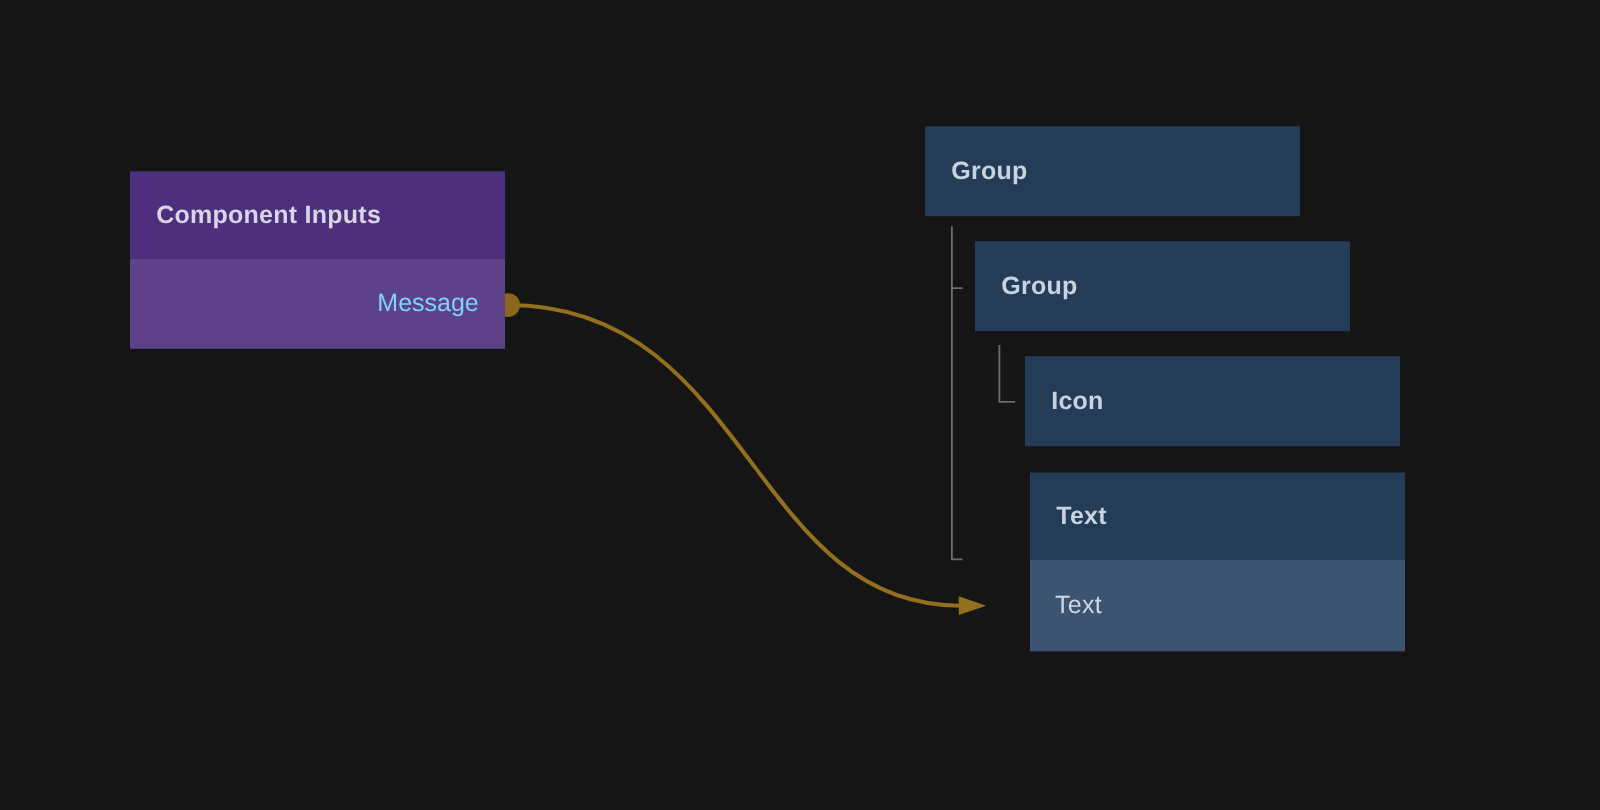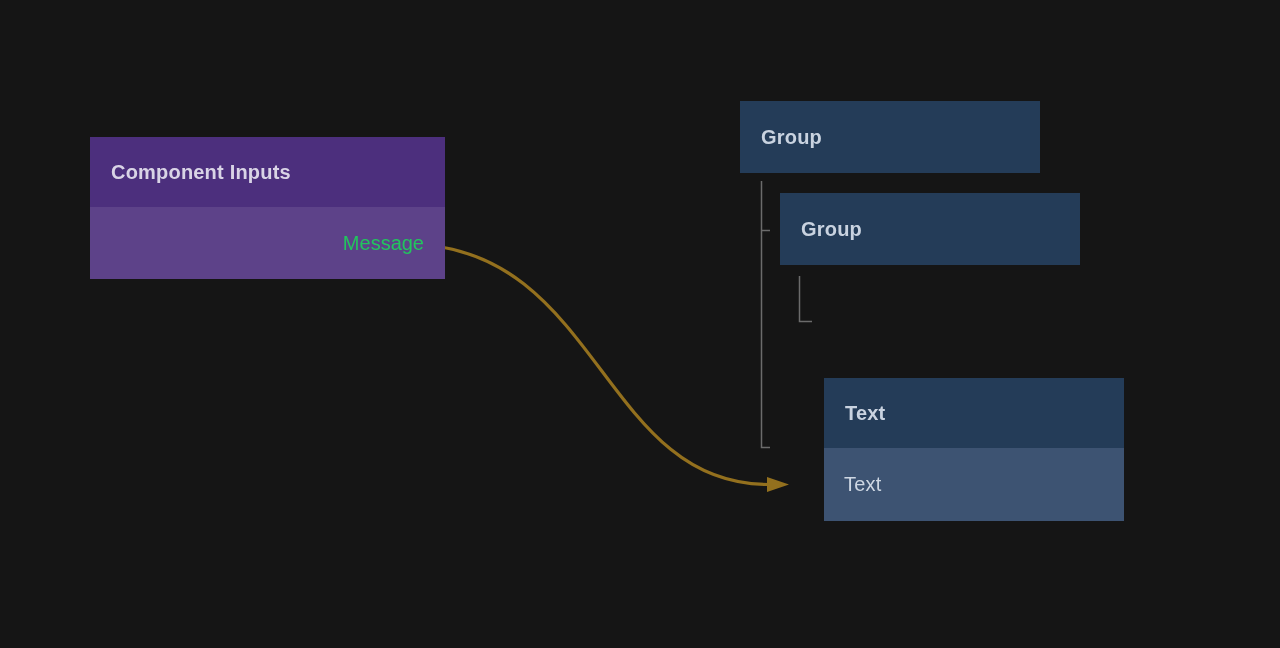--- a/index.html
+++ b/index.html
@@ -18,23 +18,23 @@
   .wires {
     position: absolute;
     left: 0; top: 0;
     width: 1280px;
     height: 648px;
     pointer-events: none;
   }
   
   .component-node {
     position: absolute;
-    left: 90px;
+    left: 104px;
     top: 137px;
-    width: 355px;
+    width: 300px;
     border-radius: 17px;
   }
   .component-node .node-header {
     height: 70px;
     background: #4c2f7d;
     display: flex;
     align-items: center;
     padding-left: 21px;
     box-sizing: border-box;
     color: #d9d4e6;
@@ -43,21 +43,21 @@
     letter-spacing: 0.2px;
   }
   .component-node .node-output-row {
     height: 72px;
     background: #5d4289;
     display: flex;
     align-items: center;
     justify-content: flex-end;
     padding-right: 21px;
     box-sizing: border-box;
-    color: #22c55e;
+    color: #7dd3fc;
     font-size: 20px;
     font-weight: 400;
   }
   
   .tree-node {
     position: absolute;
     width: 300px;
     background: #243c58;
     color: #c9d3e0;
     font-size: 20px;
@@ -117,20 +117,25 @@
       <span>Group</span>
     </div>
   </div>
 
   <div class="tree-node node-group-2">
     <div class="node-label">
       <span>Group</span>
     </div>
   </div>
 
+  <div class="tree-node node-icon">
+    <div class="node-label">
+      <span>Icon</span>
+    </div>
+  </div>
 
   <div class="tree-node node-text">
     <div class="node-label">
       <span>Text</span>
     </div>
     <div class="node-input-row">
       <span>Text</span>
     </div>
   </div>
 

